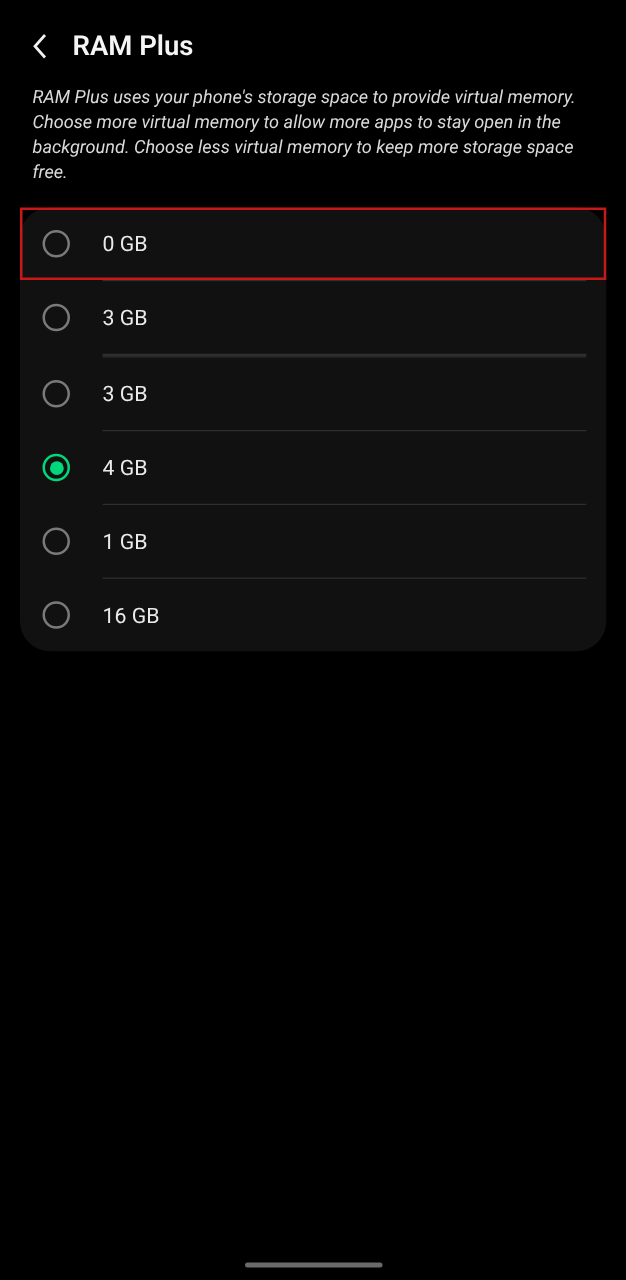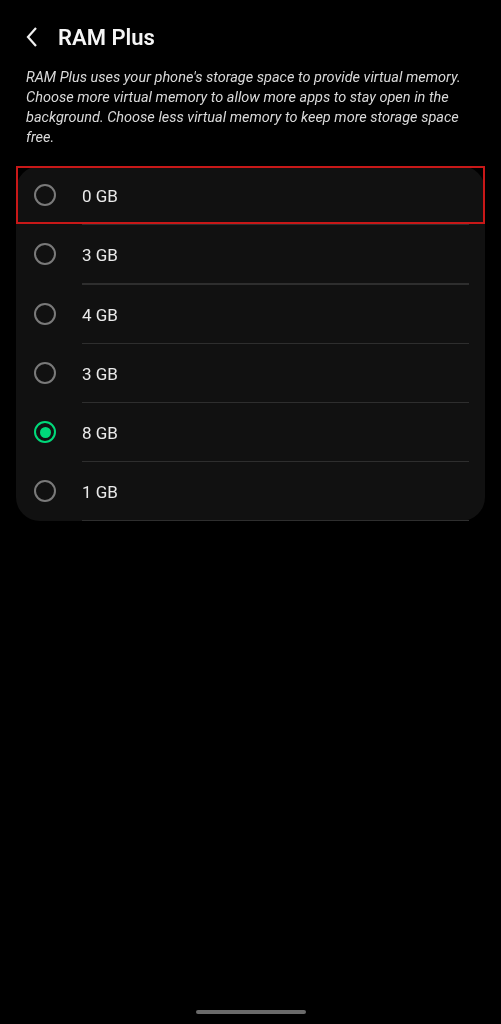--- a/index.html
+++ b/index.html
@@ -143,37 +143,37 @@
           <div class="radio"></div>
           <div class="option-label">0 GB</div>
         </div>
         <div class="divider"></div>
         <div class="option-row">
           <div class="radio"></div>
           <div class="option-label">3 GB</div>
         </div>
         <div class="divider"></div>
         <div class="divider"></div>
-        <div class="option-row">
-          <div class="radio"></div>
-          <div class="option-label">4 GB</div>
-        </div>
         <div class="divider"></div>
         <div class="option-row">
           <div class="radio"></div>
           <div class="option-label">3 GB</div>
         </div>
         <div class="divider"></div>
         <div class="option-row">
           <div class="radio selected"></div>
-          <div class="option-label">8 GB</div>
+          <div class="option-label">4 GB</div>
         </div>
         <div class="divider"></div>
         <div class="option-row">
           <div class="radio"></div>
           <div class="option-label">1 GB</div>
         </div>
         <div class="divider"></div>
+        <div class="option-row">
+          <div class="radio"></div>
+          <div class="option-label">16 GB</div>
+        </div>
       </div>
 
     <div class="nav-handle"></div>
   </div>
 </div>
 
 </body></html>

